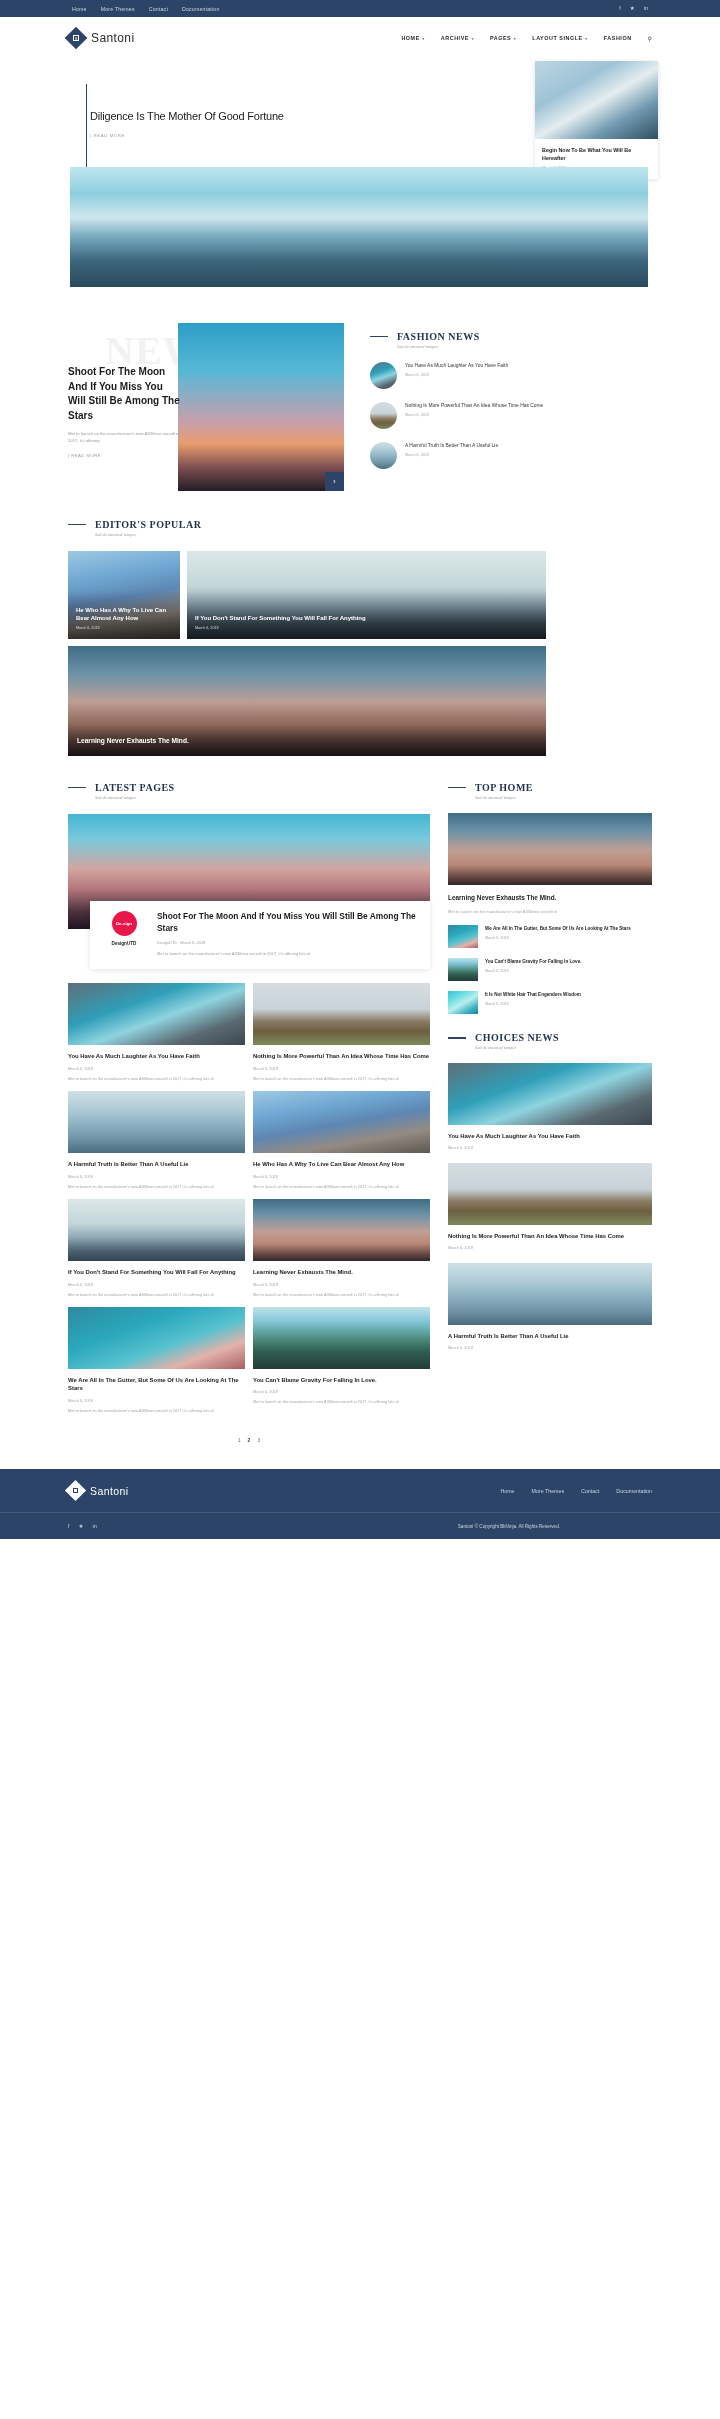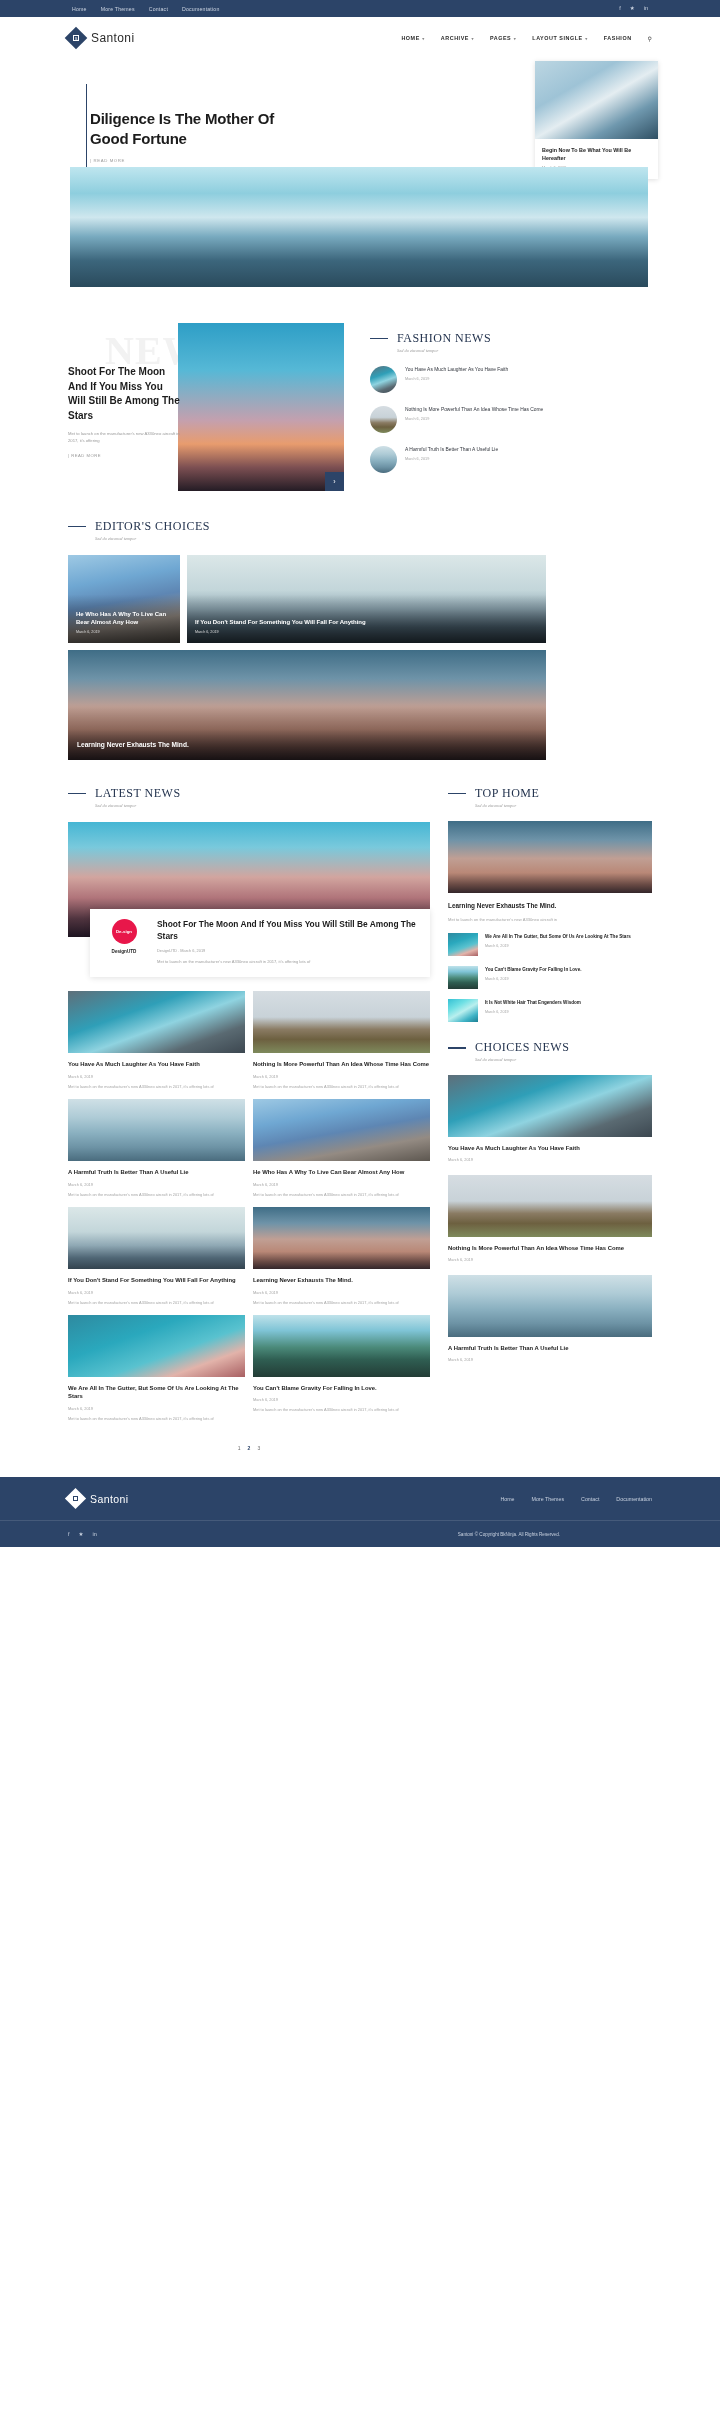--- a/index.html
+++ b/index.html
@@ -43,21 +43,21 @@
     color:#2b2b2b; text-decoration:none; font-size:5.4px; font-weight:bold;
     letter-spacing:.55px; display:flex; align-items:center; gap:2.5px;
   }
   .caret { font-size:4px; color:#8a8a8a; }
   .search-ico { font-size:6px; color:#444; }
 
   
   .hero { position:relative; height:240px; }
   .hero-title-wrap { position:absolute; left:90px; top:50px; width:215px; }
   .hero-bar { position:absolute; left:-4px; top:-25px; width:1px; height:120px; background:#2c4468; }
-  .hero-title { font-size:15px; font-weight:bold; line-height:1.32; color:#1c1c1c; letter-spacing:-.2px; }
+  .hero-title { font-size:11px; font-weight:normal; line-height:1.32; color:#1c1c1c; letter-spacing:-.2px; }
   .hero-readmore { margin-top:9px; font-size:4.3px; letter-spacing:.6px; color:#9a9a9a; }
 
   .hero-card {
     position:absolute; right:62px; top:2px; width:123px; background:#fff;
     box-shadow:0 1px 5px rgba(0,0,0,.13);
   }
   .hero-card .thumb { height:78px; }
   .hero-card .body { padding:7px 7px 9px 7px; }
   .hero-card h4 { font-size:5.4px; font-weight:bold; line-height:1.5; color:#1c1c1c; }
   .hero-card .date { margin-top:4px; font-size:3.8px; color:#9a9a9a; }
@@ -96,21 +96,21 @@
   .news-next {
     position:absolute; right:0; bottom:0; width:19px; height:19px; background:#2c4468;
     color:#fff; display:flex; align-items:center; justify-content:center; font-size:7px;
   }
 
   .sb { margin-left:26px; flex:1; padding-top:8px; }
   .sec-head { display:flex; flex-direction:column; }
   .sec-head .row { display:flex; align-items:center; gap:9px; }
   .sec-head .dash { width:18px; height:1.6px; background:#2c4468; }
   .sec-head h3 {
-    font-family:"Liberation Serif", serif; font-size:12px; font-weight:normal;
+    font-family:"Liberation Serif", serif; font-size:10px; font-weight:bold;
     letter-spacing:.5px; color:#24344f;
   }
   .sec-head .sub {
     font-family:"Liberation Serif", serif; font-size:4.4px; color:#9a9a9a;
     margin-left:27px; margin-top:2px; font-style:italic;
   }
 
   .fn-item { display:flex; gap:8px; align-items:flex-start; margin-top:13px; }
   .fn-item .circ { width:27px; height:27px; border-radius:50%; flex:0 0 27px; }
   .fn-item h5 { font-size:4.9px; font-weight:normal; line-height:1.75; color:#30343c; }
@@ -309,21 +309,21 @@
           <div class="date">March 6, 2019</div>
         </div>
       </div>
     </div>
   </div>
 
   <div class="ec-sec">
     <div class="sec-head">
       <div class="row">
         <span class="dash"></span>
-        <h3>EDITOR'S CHOICES</h3>
+        <h3>EDITOR'S POPULAR</h3>
       </div>
       <div class="sub">Sed do eiusmod tempor</div>
     </div>
 
     <div class="ec-grid">
       <div class="ec-card small ph ph-jeans">
         <div class="ov"></div>
         <div class="cap">
           <h4>He Who Has A Why To Live Can Bear Almost Any How</h4>
           <div class="date">March 6, 2019</div>
@@ -345,21 +345,21 @@
       </div>
     </div>
   </div>
 
   <div class="main-sec">
 
     <div class="col-main">
       <div class="sec-head">
         <div class="row">
           <span class="dash"></span>
-          <h3>LATEST NEWS</h3>
+          <h3>LATEST PAGES</h3>
         </div>
         <div class="sub">Sed do eiusmod tempor</div>
       </div>
 
       <div class="feat">
         <div class="img ph ph-harbor"></div>
         <div class="card">
           <div class="avatar-wrap">
             <div class="avatar">De-sign</div>
             <div class="avatar-name">DesignUTD</div>

